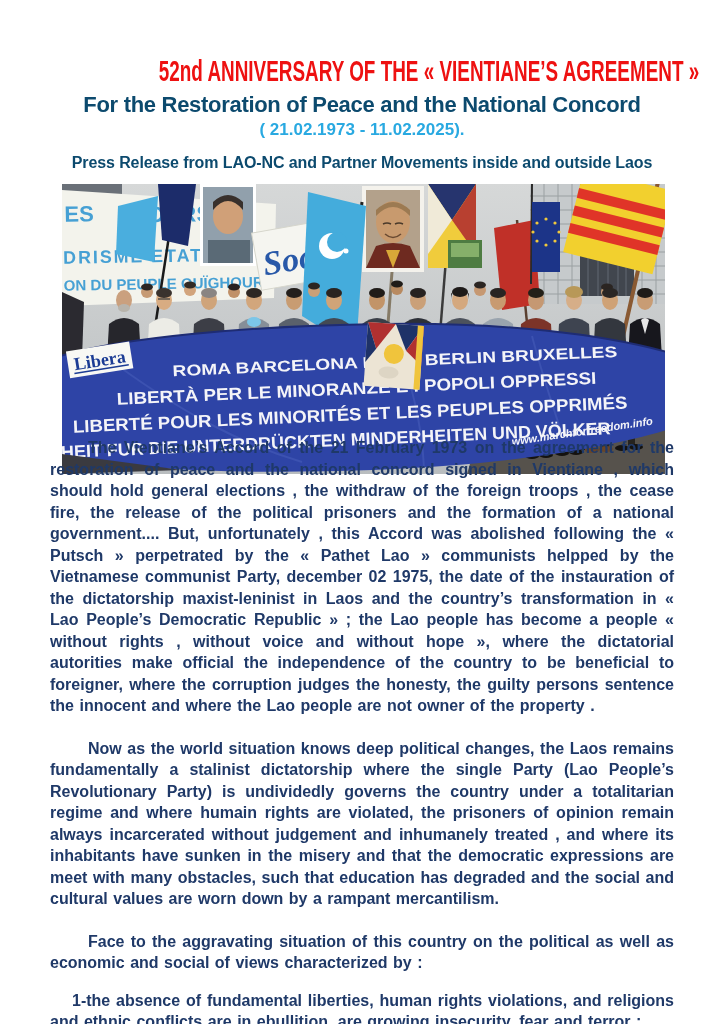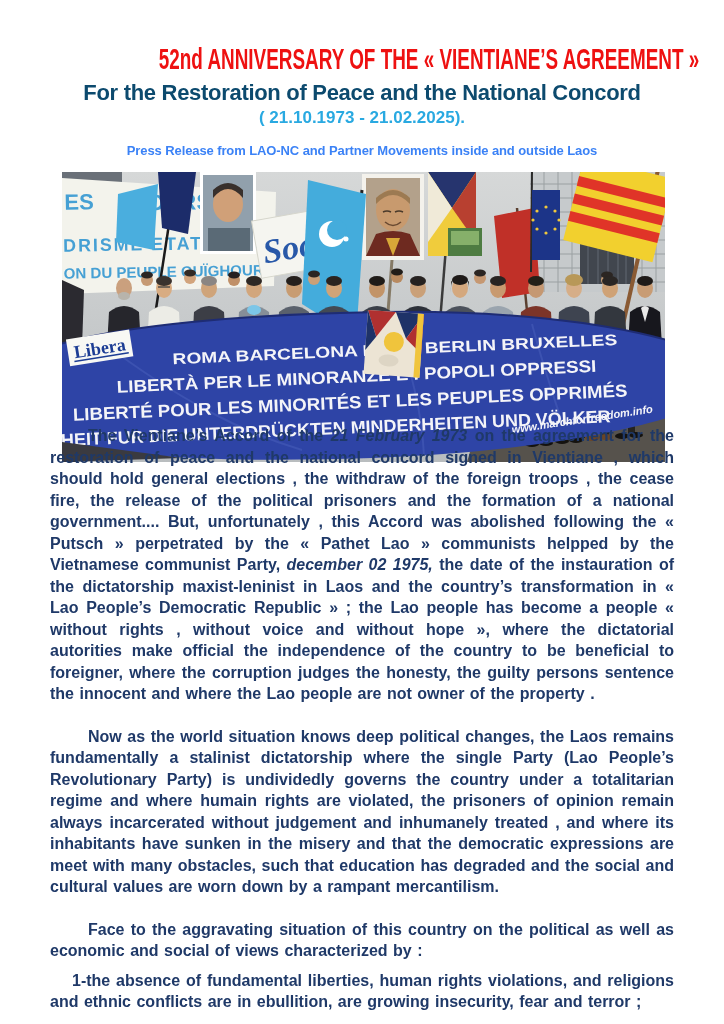--- a/index.html
+++ b/index.html
@@ -3,53 +3,53 @@
 <meta charset="utf-8">
 <style>
   html,body{margin:0;padding:0;background:#ffffff;}
   .page{
     position:relative;width:724px;height:1024px;background:#ffffff;overflow:hidden;
     font-family:"Liberation Sans",sans-serif;
   }
   
   .hdr{text-align:center;}
   .title{
-    margin:0;padding-top:44px;font-size:30px;line-height:30px;font-weight:bold;
+    margin:0;padding-top:56px;font-size:30px;line-height:30px;font-weight:bold;
     color:#ee1111;white-space:nowrap;
   }
   .title .condense{display:inline-block;transform:scaleX(0.63);transform-origin:center;}
   .subtitle{
     margin:7px 0 0 0;font-size:22px;line-height:24px;font-weight:bold;
     color:#0c4a6e;letter-spacing:-0.3px;
   }
   .dateline{margin:3px 0 0 0;font-size:17px;line-height:19px;font-weight:bold;color:#29a9e1;}
-  .pressline{margin:15px 0 12px 0;font-size:13px;line-height:18px;font-weight:bold;color:#3b82f6;letter-spacing:-0.1px;}
+  .pressline{margin:15px 0 12px 0;font-size:16px;line-height:18px;font-weight:bold;color:#0c4a6e;letter-spacing:-0.1px;}
   
   .photo{margin:12px 0 0 62px;width:603px;height:247px;display:block;}
   .photo svg{display:block;}
   
   .body-text{
     margin:6px 50px 0 50px;color:#1f3968;font-weight:bold;font-size:16px;
     line-height:21.5px;text-align:justify;word-spacing:1px;
   }
   .body-text p{margin:0;}
   .body-text .para{text-indent:38px;margin-bottom:21px;}
-  .body-text .para.tight{margin-bottom:8px;}
+  .body-text .para.tight{margin-bottom:16px;}
   .body-text .item{text-indent:22px;}
-  .it{font-style:italic;}
+  .it{}
 </style>
 </head>
 <body>
 
 <div class="page">
 
   <div class="hdr">
     <h1 class="title"><span class="condense">52nd ANNIVERSARY OF THE « VIENTIANE’S AGREEMENT »</span></h1>
     <h2 class="subtitle">For the Restoration of Peace and the National Concord</h2>
-    <div class="dateline">( 21.10.1973 -  21.02.2025).</div>
+    <div class="dateline">( 21.02.1973 -  11.02.2025).</div>
     <div class="pressline">Press Release from LAO-NC and Partner Movements inside and outside Laos</div>
   </div>
 
   <figure class="photo">
     <svg width="603" height="290" viewBox="0 0 603 290" xmlns="http://www.w3.org/2000/svg">
       <defs>
         <linearGradient id="sky" x1="0" y1="0" x2="0" y2="1">
           <stop offset="0" stop-color="#d6d8d8"></stop>
             <stop offset="1" stop-color="#b9bdbf"></stop>
         </linearGradient>

